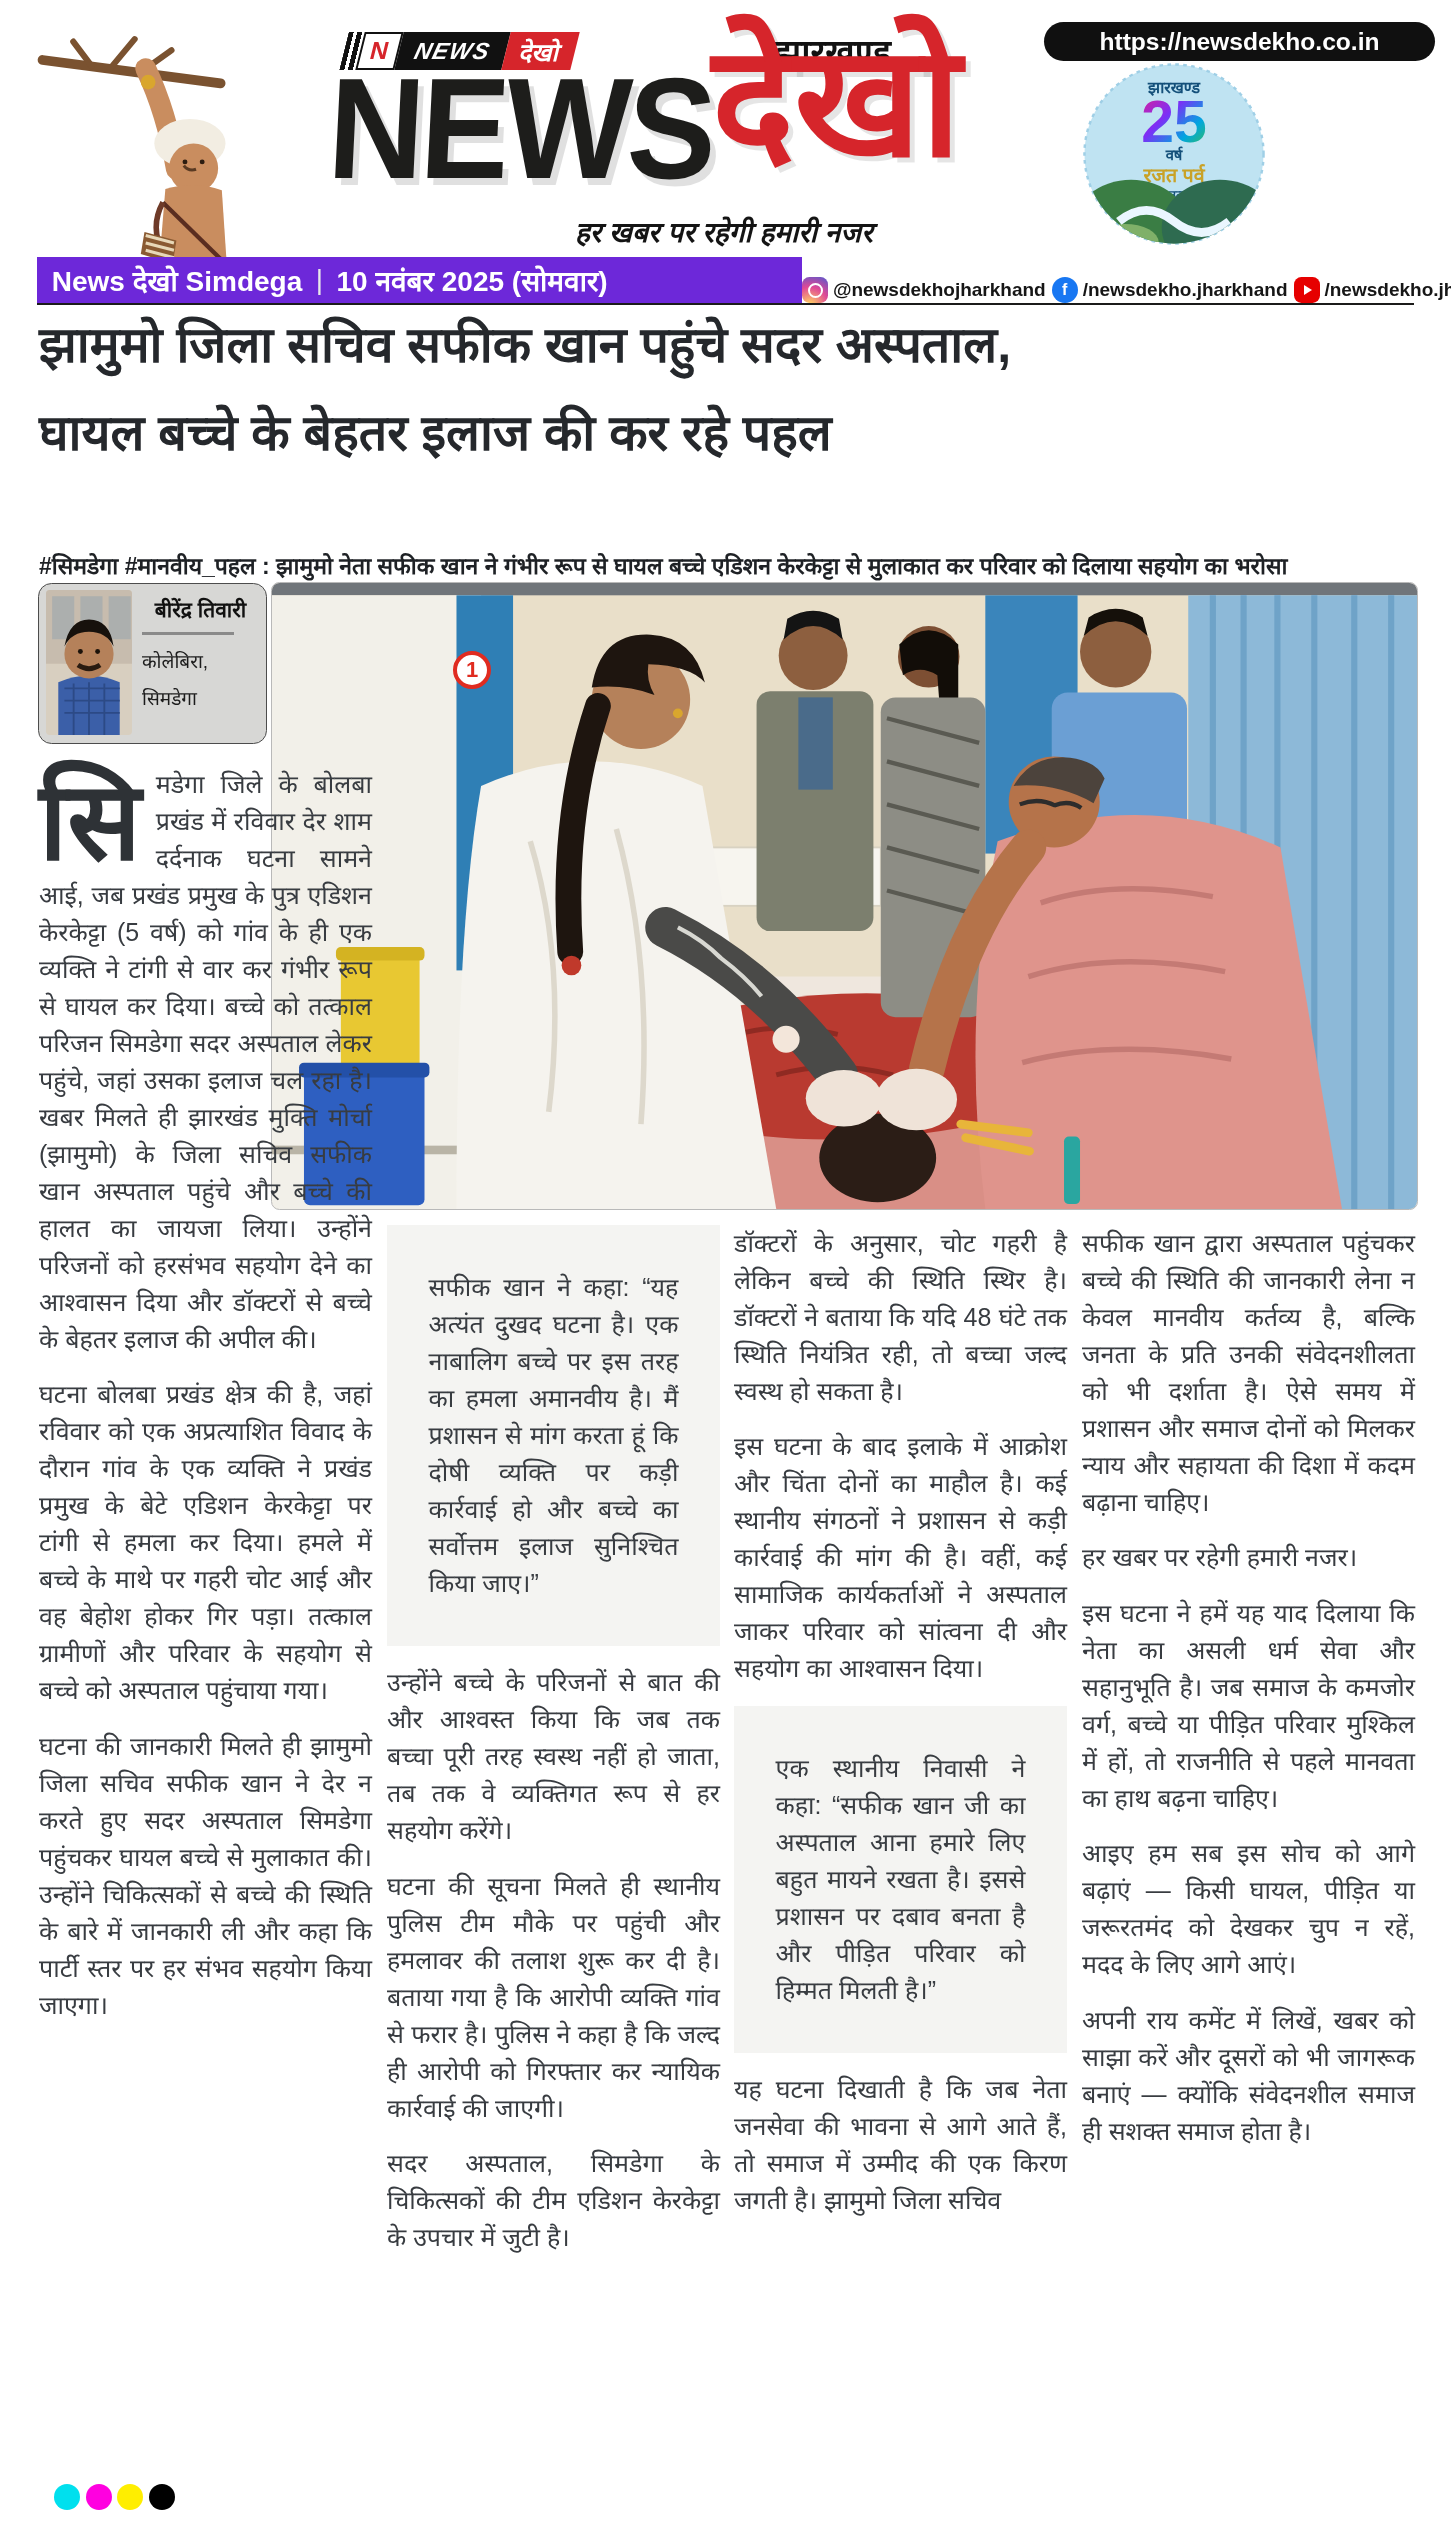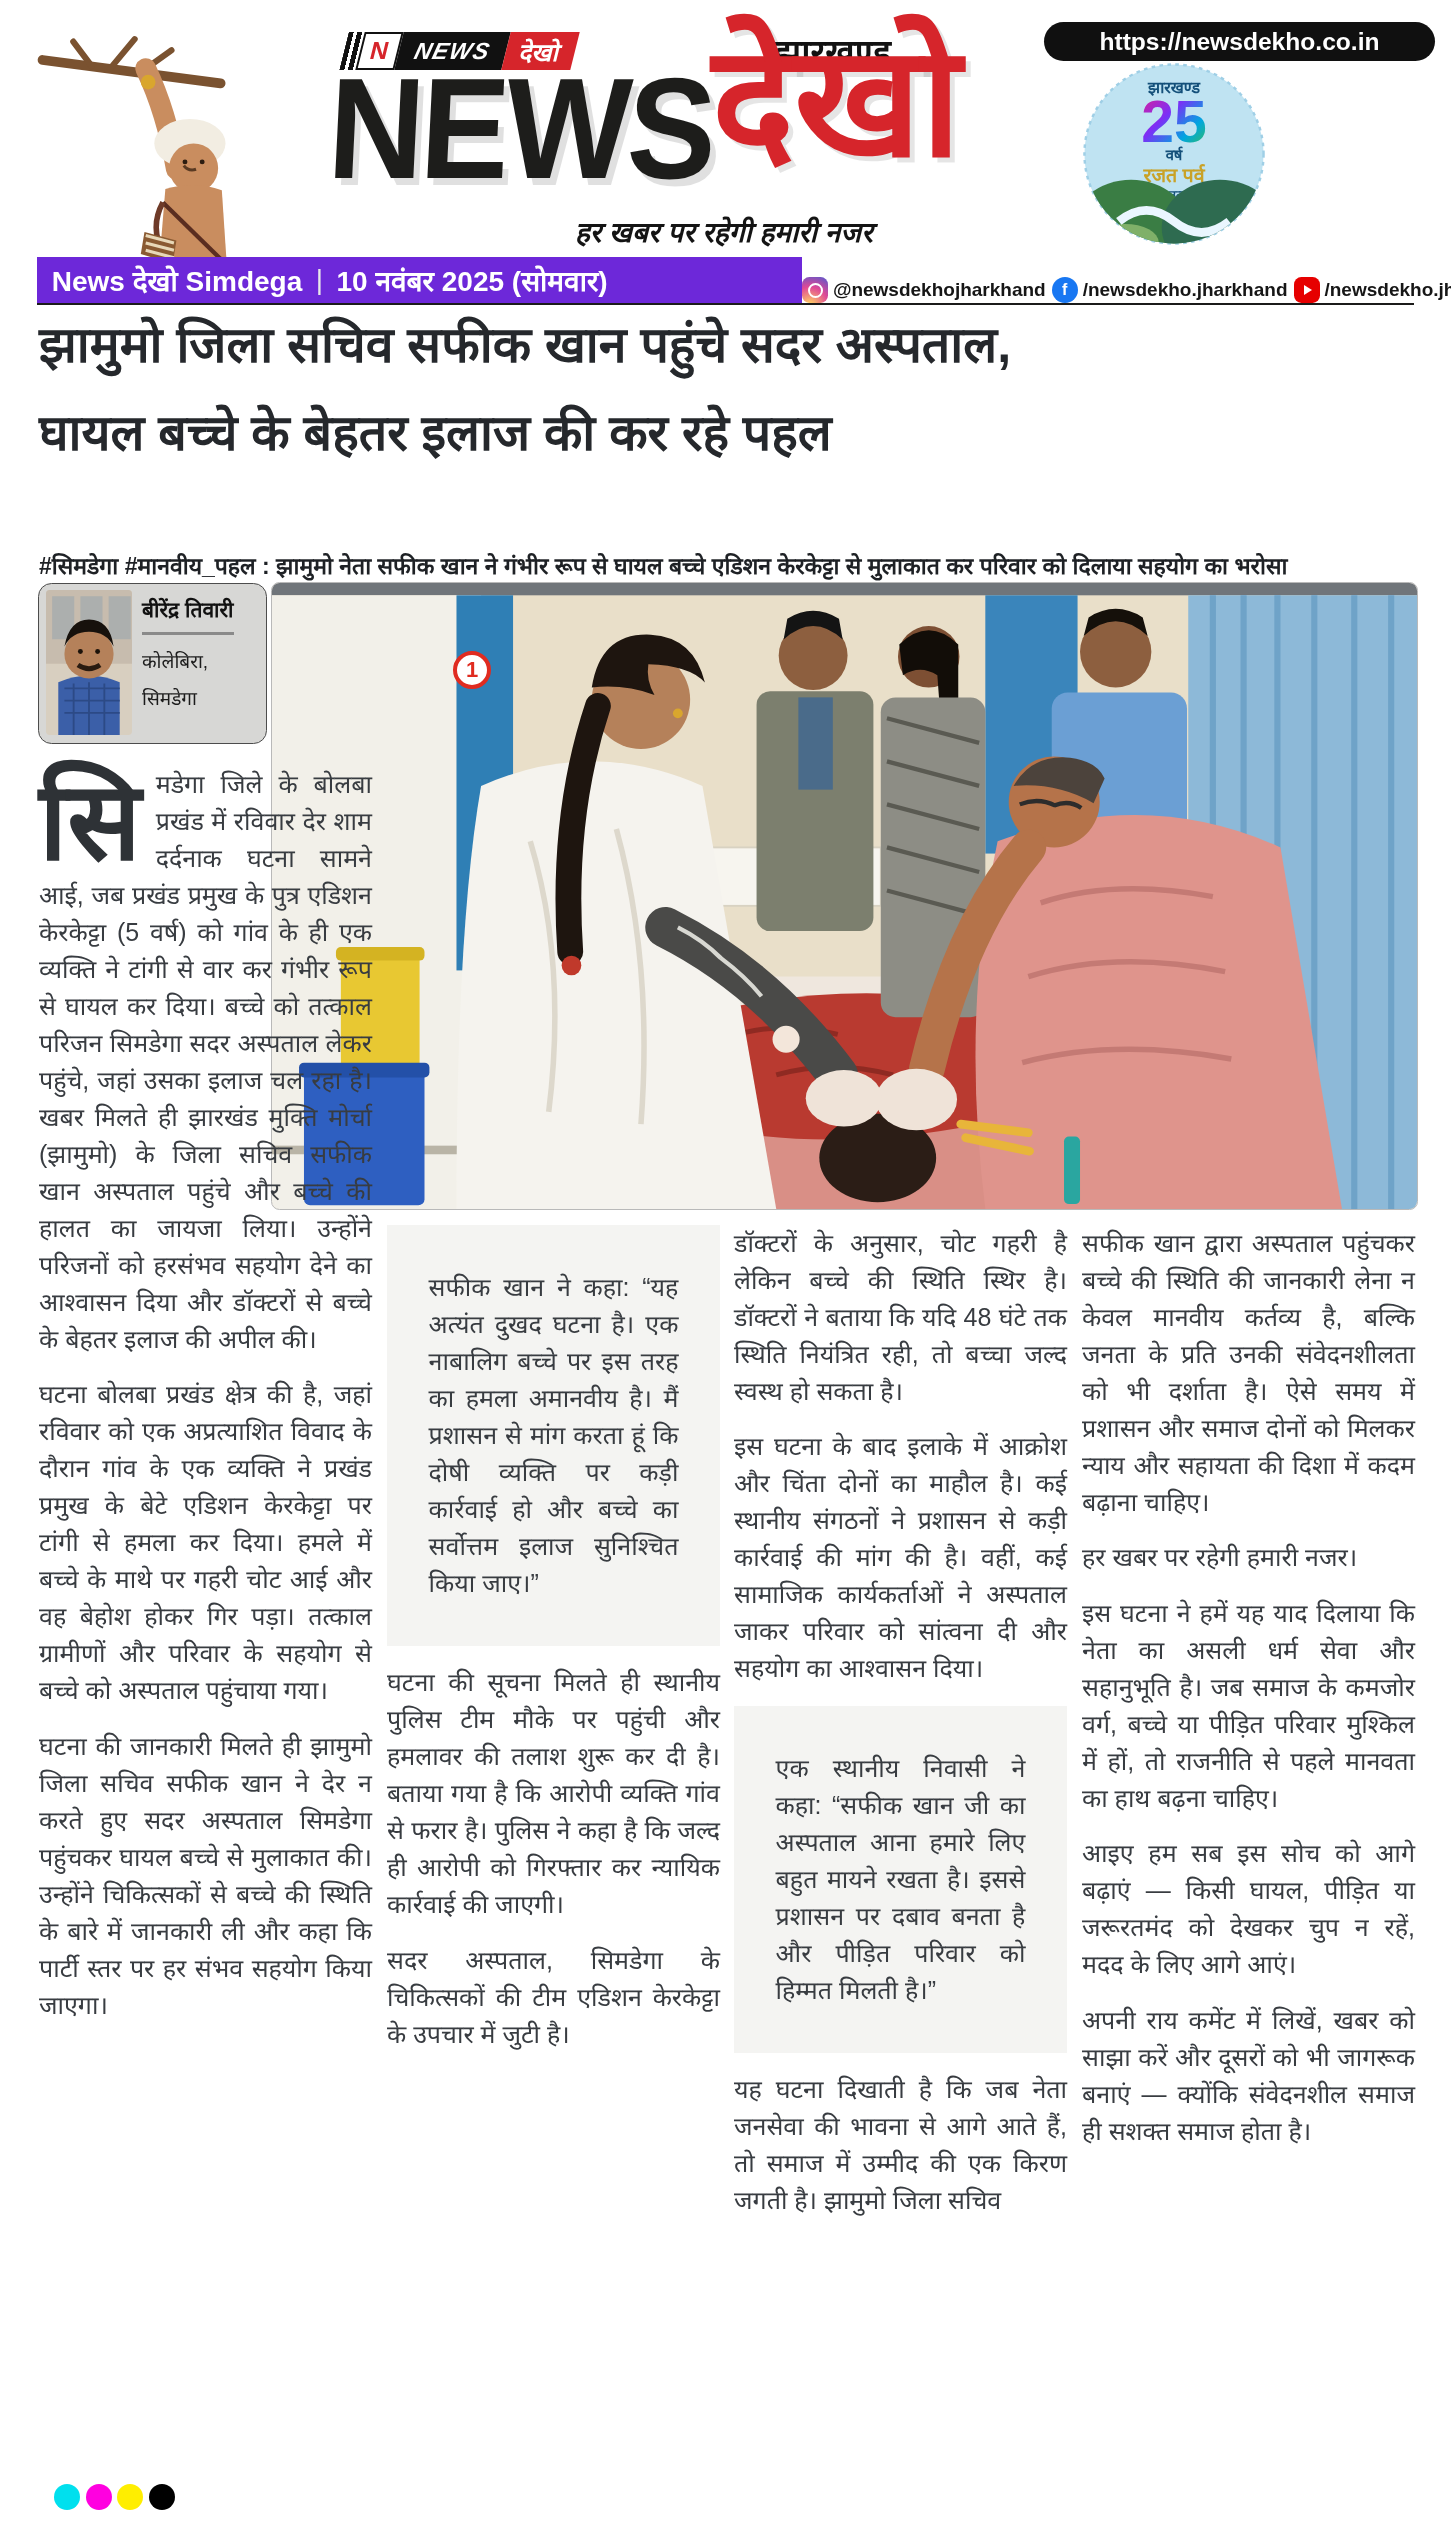--- a/index.html
+++ b/index.html
@@ -49,21 +49,21 @@
             font-size:50px;line-height:1.0;}
   .headline .hl2{margin-top:38px;}
 
   .subhead{position:absolute;left:39px;top:549px;width:1377px;font-size:23px;font-weight:800;color:#1e2125;}
 
   
   .authorbox{position:absolute;left:38px;top:583px;width:229px;height:161px;background:#d7d7d5;
              border:1.8px solid #4c4c4c;border-radius:13.5px;box-sizing:border-box;}
   .authorbox .photo{position:absolute;left:7.4px;top:6.1px;width:86px;height:145px;border-radius:3.7px;overflow:hidden;}
   .authorbox .who{position:absolute;left:103px;top:11px;width:117px;}
-  .authorbox .name{font-size:21px;font-weight:900;color:#111;}
+  .authorbox .name{font-size:21px;font-weight:900;color:#111;text-align:center;}
   .authorbox .rule{width:92px;height:3.1px;background:#8a8a8a;margin:8.6px 0 9.8px 0;}
   .authorbox .loc{font-size:19px;color:#1c1c1c;line-height:1.9;}
 
   
   .mainphoto{position:absolute;left:272px;top:583px;width:1145px;height:626px;border-radius:7.4px;
              overflow:hidden;outline:1.2px solid #b9b9b9;}
   .marker1{position:absolute;left:453px;top:651px;width:38px;height:38px;border-radius:50%;background:#fff;
            border:4.3px solid #e02b20;color:#e02b20;font-size:22px;font-weight:900;display:flex;align-items:center;
            justify-content:center;box-sizing:border-box;}
 
@@ -277,20 +277,21 @@
   <div class="col col1">
     <p><span class="dropcap">सि</span><span>मडेगा जिले के बोलबा प्रखंड में रविवार देर शाम दर्दनाक घटना सामने आई, जब प्रखंड प्रमुख के पुत्र एडिशन केरकेट्टा (5 वर्ष) को गांव के ही एक व्यक्ति ने टांगी से वार कर गंभीर रूप से घायल कर दिया। बच्चे को तत्काल परिजन सिमडेगा सदर अस्पताल लेकर पहुंचे, जहां उसका इलाज चल रहा है। खबर मिलते ही झारखंड मुक्ति मोर्चा (झामुमो) के जिला सचिव सफीक खान अस्पताल पहुंचे और बच्चे की हालत का जायजा लिया। उन्होंने परिजनों को हरसंभव सहयोग देने का आश्वासन दिया और डॉक्टरों से बच्चे के बेहतर इलाज की अपील की।</span></p>
     <p>घटना बोलबा प्रखंड क्षेत्र की है, जहां रविवार को एक अप्रत्याशित विवाद के दौरान गांव के एक व्यक्ति ने प्रखंड प्रमुख के बेटे एडिशन केरकेट्टा पर टांगी से हमला कर दिया। हमले में बच्चे के माथे पर गहरी चोट आई और वह बेहोश होकर गिर पड़ा। तत्काल ग्रामीणों और परिवार के सहयोग से बच्चे को अस्पताल पहुंचाया गया।</p>
     <p>घटना की जानकारी मिलते ही झामुमो जिला सचिव सफीक खान ने देर न करते हुए सदर अस्पताल सिमडेगा पहुंचकर घायल बच्चे से मुलाकात की। उन्होंने चिकित्सकों से बच्चे की स्थिति के बारे में जानकारी ली और कहा कि पार्टी स्तर पर हर संभव सहयोग किया जाएगा।</p>
   </div>
 
   <div class="col col2">
     <div class="qbox">
       <p>सफीक खान ने कहा: “यह अत्यंत दुखद घटना है। एक नाबालिग बच्चे पर इस तरह का हमला अमानवीय है। मैं प्रशासन से मांग करता हूं कि दोषी व्यक्ति पर कड़ी कार्रवाई हो और बच्चे का सर्वोत्तम इलाज सुनिश्चित किया जाए।”</p>
     </div>
+    <p>उन्होंने बच्चे के परिजनों से बात की और आश्वस्त किया कि जब तक बच्चा पूरी तरह स्वस्थ नहीं हो जाता, तब तक वे व्यक्तिगत रूप से हर सहयोग करेंगे।</p>
     <p>घटना की सूचना मिलते ही स्थानीय पुलिस टीम मौके पर पहुंची और हमलावर की तलाश शुरू कर दी है। बताया गया है कि आरोपी व्यक्ति गांव से फरार है। पुलिस ने कहा है कि जल्द ही आरोपी को गिरफ्तार कर न्यायिक कार्रवाई की जाएगी।</p>
     <p>सदर अस्पताल, सिमडेगा के चिकित्सकों की टीम एडिशन केरकेट्टा के उपचार में जुटी है।</p>
   </div>
 
   <div class="col col3">
     <p>डॉक्टरों के अनुसार, चोट गहरी है लेकिन बच्चे की स्थिति स्थिर है। डॉक्टरों ने बताया कि यदि 48 घंटे तक स्थिति नियंत्रित रही, तो बच्चा जल्द स्वस्थ हो सकता है।</p>
     <p>इस घटना के बाद इलाके में आक्रोश और चिंता दोनों का माहौल है। कई स्थानीय संगठनों ने प्रशासन से कड़ी कार्रवाई की मांग की है। वहीं, कई सामाजिक कार्यकर्ताओं ने अस्पताल जाकर परिवार को सांत्वना दी और सहयोग का आश्वासन दिया।</p>
     <div class="qbox">
       <p>एक स्थानीय निवासी ने कहा: “सफीक खान जी का अस्पताल आना हमारे लिए बहुत मायने रखता है। इससे प्रशासन पर दबाव बनता है और पीड़ित परिवार को हिम्मत मिलती है।”</p>
     </div>

